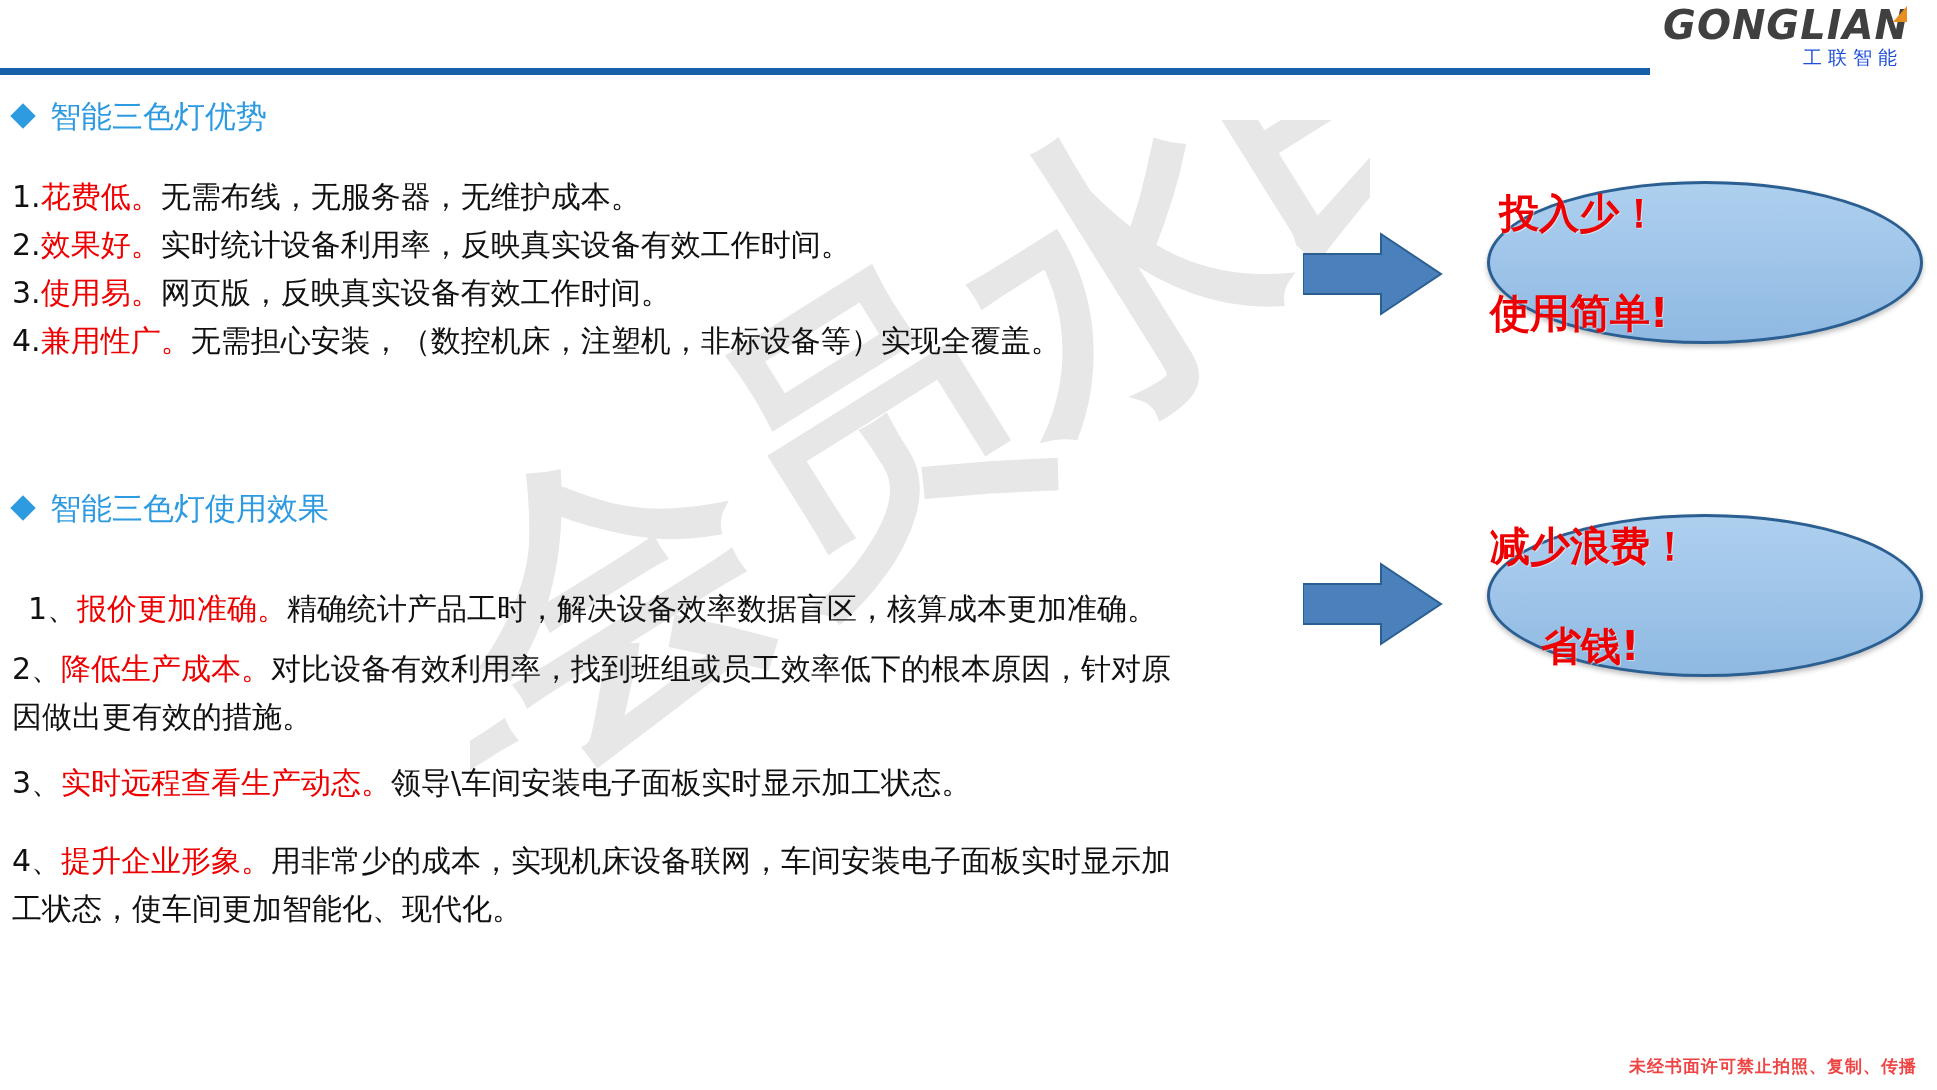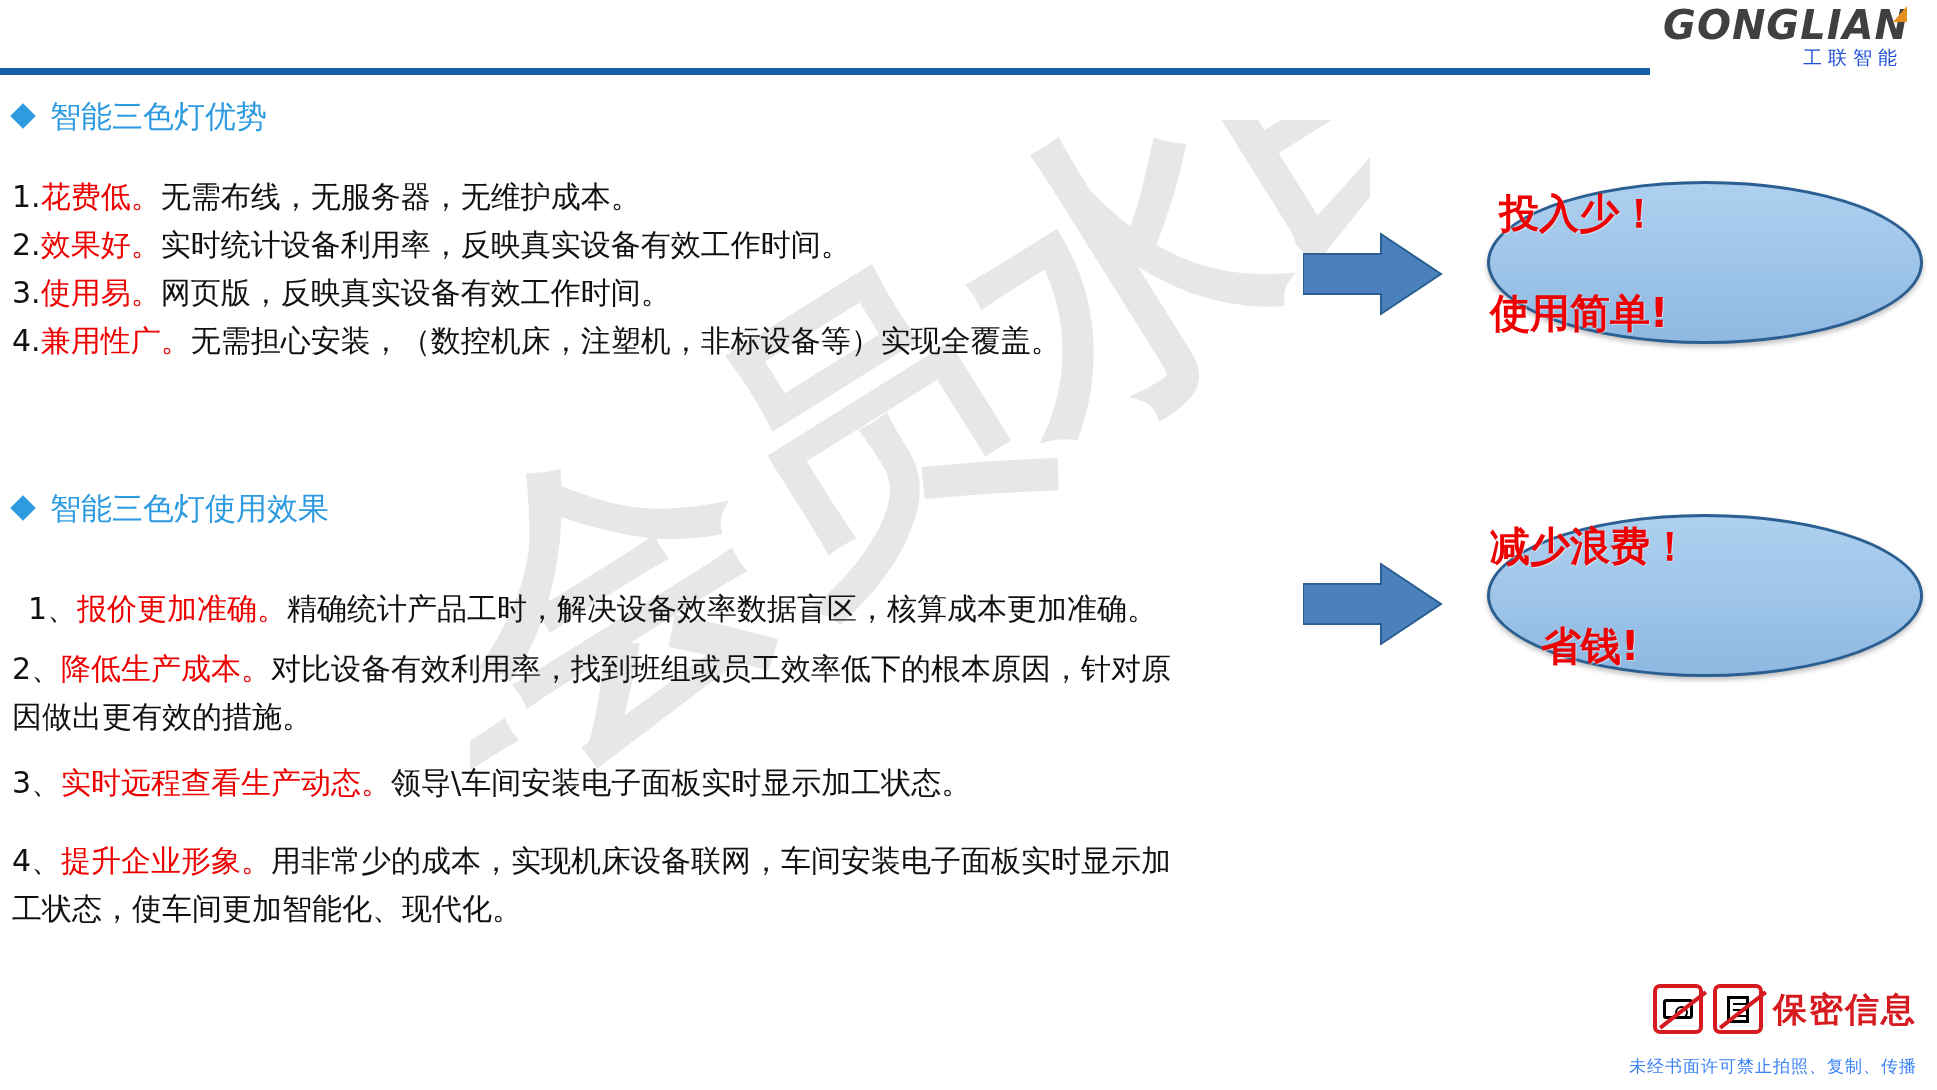--- a/index.html
+++ b/index.html
@@ -206,23 +206,23 @@
   }
   .conf-title {
     color: #d71920;
     font-size: 34px;
     font-weight: bold;
     letter-spacing: 2px;
     line-height: 40px;
     white-space: nowrap;
   }
   .conf-sub {
-    color: #3b82f6;
+    color: #ef4444;
     font-size: 17px;
-    font-weight: normal;
+    font-weight: bold;
     letter-spacing: 1px;
     line-height: 24px;
     margin-top: 20px;
     white-space: nowrap;
   }
 </style>
 </head>
 <body>
 
 <div class="slide">
@@ -302,27 +302,16 @@
   </div>
 
   <div class="callout" style="left:1487px; top:514px; width:436px; height:163px;">
     <div class="callout-text">
       <div>减少浪费！</div>
       <div>省钱!</div>
     </div>
   </div>
 
   <div class="confidential">
-    <div class="conf-row">
-      <div class="conf-icon">
-        <div class="cam-body"></div>
-        <div class="slash"></div>
-      </div>
-      <div class="conf-icon">
-        <div class="doc-body"></div>
-        <div class="slash"></div>
-      </div>
-      <div class="conf-title">保密信息</div>
-    </div>
     <div class="conf-sub">未经书面许可禁止拍照、复制、传播</div>
   </div>
 
 </div>
 
 </body></html>

